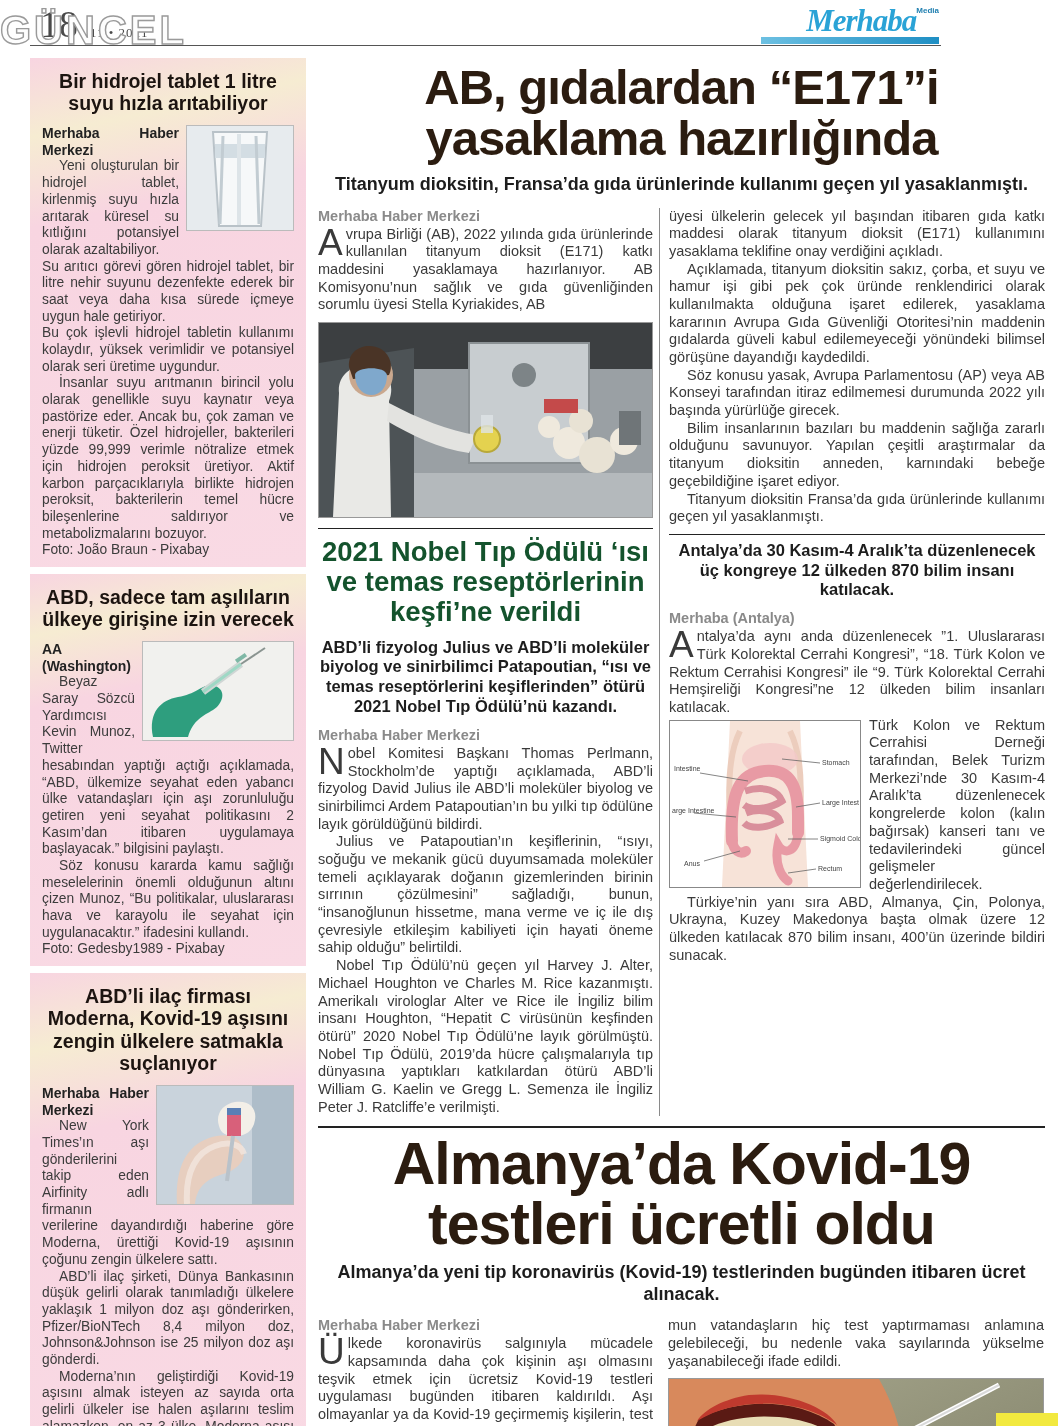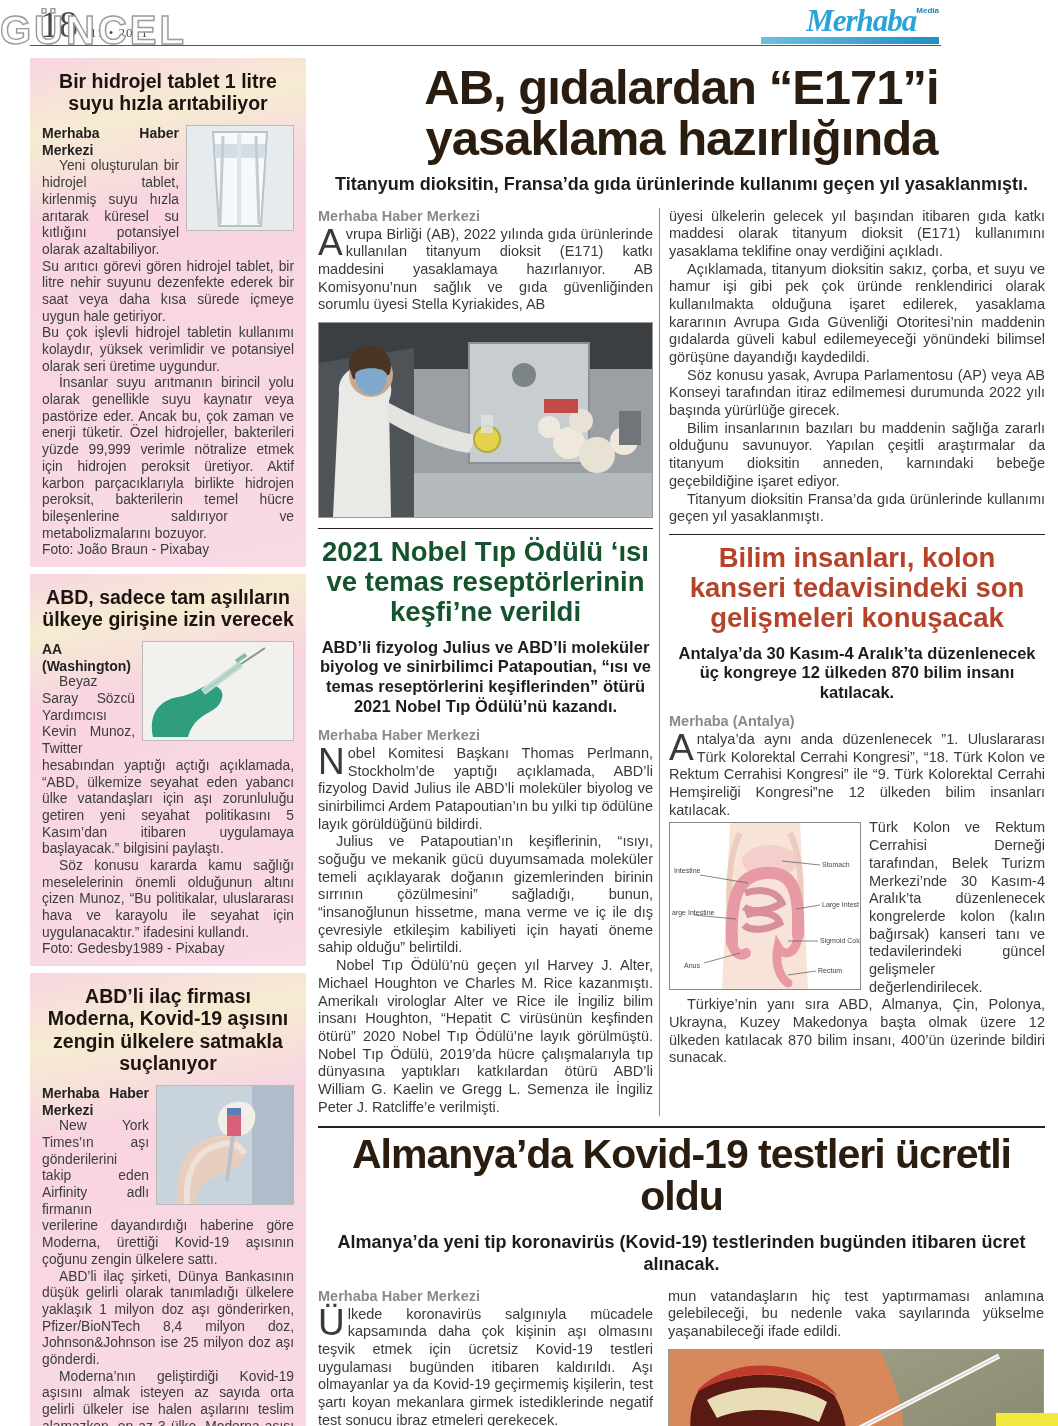--- a/index.html
+++ b/index.html
@@ -56,22 +56,22 @@
   .labphoto{margin:8px 0 10px 0;border:1px solid #999;display:block;}
   .sub-article{border-top:1.5px solid #222;margin-top:8px;padding-top:6px;}
   .sub-title{
     text-align:center;font-weight:bold;font-size:27.5px;line-height:1.1;color:#14532d;margin:2px 0 10px 0;
   }
   .sub-title.red{color:#b5432a;}
   .sub-subhead{text-align:center;font-weight:bold;font-size:16.5px;line-height:1.2;color:#1d1d1d;margin:0 0 10px 0;}
   .anatomy{float:left;margin:3px 8px 3px 0;border:1px solid #888;background:#fff;}
   .almanya-rule{height:1.5px;background:#222;margin:10px 0 6px 0;}
   .big-headline2{
-    text-align:center;font-weight:bold;color:#2b1c10;font-size:41px;line-height:1.02;
-    margin:6px 0 15px 0;letter-spacing:-1px;
+    text-align:center;font-weight:bold;color:#2b1c10;font-size:59px;line-height:1.02;
+    margin:6px 0 8px 0;letter-spacing:-1px;
   }
   .mouthphoto{margin:8px 0 0 0;border:1px solid #999;display:block;}
   .corner-strip{position:absolute;right:0;bottom:0;width:62px;height:13px;background:#f2e93f;}
   .clearfix::after{content:"";display:block;clear:both;}
 </style>
 </head>
 <body>
 
 <div class="pageheader">
   <div class="pagenum-wrap">
@@ -113,21 +113,21 @@
     <div class="pa-body">
       <svg class="pa-img" width="150" height="98" viewBox="0 0 150 98">
         <rect width="150" height="98" fill="#f1f1ee"></rect>
         <path d="M10,95 C5,70 18,58 35,55 C55,52 60,40 72,44 C84,48 80,62 70,68 C60,74 50,78 45,95 Z" fill="#2e9e7e"></path>
         <path d="M60,50 L98,22" stroke="#cfd6d4" stroke-width="7"></path>
         <path d="M60,50 L98,22" stroke="#9fd8c5" stroke-width="3"></path>
         <line x1="98" y1="22" x2="122" y2="6" stroke="#8a9490" stroke-width="2"></line>
         <rect x="92" y="14" width="12" height="4" fill="#7fb8a6" transform="rotate(-35 98 16)"></rect>
       </svg>
       <p class="pa-byline">AA (Washington)</p>
-      <p class="ind">Beyaz Saray Sözcü Yardımcısı Kevin Munoz, Twitter hesabından yaptığı açtığı açıklamada, “ABD, ülkemize seyahat eden yabancı ülke vatandaşları için aşı zorunluluğu getiren yeni seyahat politikasını 5 Kasım’dan itibaren uygulamaya başlayacak.” bilgisini paylaştı.</p>
+      <p class="ind">Beyaz Saray Sözcü Yardımcısı Kevin Munoz, Twitter hesabından yaptığı açtığı açıklamada, “ABD, ülkemize seyahat eden yabancı ülke vatandaşları için aşı zorunluluğu getiren yeni seyahat politikasını 2 Kasım’dan itibaren uygulamaya başlayacak.” bilgisini paylaştı.</p>
       <p class="ind">Söz konusu kararda kamu sağlığı meselelerinin önemli olduğunun altını çizen Munoz, “Bu politikalar, uluslararası hava ve karayolu ile seyahat için uygulanacaktır.” ifadesini kullandı.</p>
       <p>Foto: Gedesby1989 - Pixabay</p>
     </div>
   </div>
 
   <div class="pink-article clearfix">
     <h2>ABD’li ilaç firması Moderna, Kovid-19 aşısını zengin ülkelere satmakla suçlanıyor</h2>
     <div class="pa-body">
       <svg class="pa-img" width="136" height="118" viewBox="0 0 136 118">
         <rect width="136" height="118" fill="#c9d3dc"></rect>
@@ -198,21 +198,20 @@
     <div class="colR">
       <div class="mbody">
         <p>üyesi ülkelerin gelecek yıl başından itibaren gıda katkı maddesi olarak titanyum dioksit (E171) kullanımını yasaklama teklifine onay verdiğini açıkladı.</p>
         <p class="ind">Açıklamada, titanyum dioksitin sakız, çorba, et suyu ve hamur işi gibi pek çok üründe renklendirici olarak kullanılmakta olduğuna işaret edilerek, yasaklama kararının Avrupa Gıda Güvenliği Otoritesi’nin maddenin gıdalarda güveli kabul edilemeyeceği yönündeki bilimsel görüşüne dayandığı kaydedildi.</p>
         <p class="ind">Söz konusu yasak, Avrupa Parlamentosu (AP) veya AB Konseyi tarafından itiraz edilmemesi durumunda 2022 yılı başında yürürlüğe girecek.</p>
         <p class="ind">Bilim insanlarının bazıları bu maddenin sağlığa zararlı olduğunu savunuyor. Yapılan çeşitli araştırmalar da titanyum dioksitin anneden, karnındaki bebeğe geçebildiğine işaret ediyor.</p>
         <p class="ind">Titanyum dioksitin Fransa’da gıda ürünlerinde kullanımı geçen yıl yasaklanmıştı.</p>
       </div>
 
       <div class="sub-article">
-        <div class="sub-title red">Bilim insanları, kolon kanseri tedavisindeki son gelişmeleri konuşacak</div>
         <div class="sub-subhead">Antalya’da 30 Kasım-4 Aralık’ta düzenlenecek üç kongreye 12 ülkeden 870 bilim insanı katılacak.</div>
         <p class="byline-gray">Merhaba (Antalya)</p>
         <div class="mbody clearfix">
           <p class="clearfix"><span class="dropcap">A</span><span>ntalya’da aynı anda düzenlenecek ”1. Uluslararası Türk Kolorektal Cerrahi Kongresi”, “18. Türk Kolon ve Rektum Cerrahisi Kongresi” ile “9. Türk Kolorektal Cerrahi Hemşireliği Kongresi”ne 12 ülkeden bilim insanları katılacak.</span></p>
           <svg class="anatomy" width="190" height="166" viewBox="0 0 190 166">
             <rect width="190" height="166" fill="#ffffff"></rect>
             <path d="M60,0 L130,0 L138,166 L52,166 Z" fill="#f7e3d8"></path>
             <path d="M70,10 C60,30 58,60 60,90" fill="none" stroke="#eccdbd" stroke-width="6"></path>
             <path d="M120,10 C130,30 132,60 130,90" fill="none" stroke="#eccdbd" stroke-width="6"></path>
             <ellipse cx="100" cy="38" rx="28" ry="16" fill="#f2c8c8" opacity="0.8"></ellipse>

